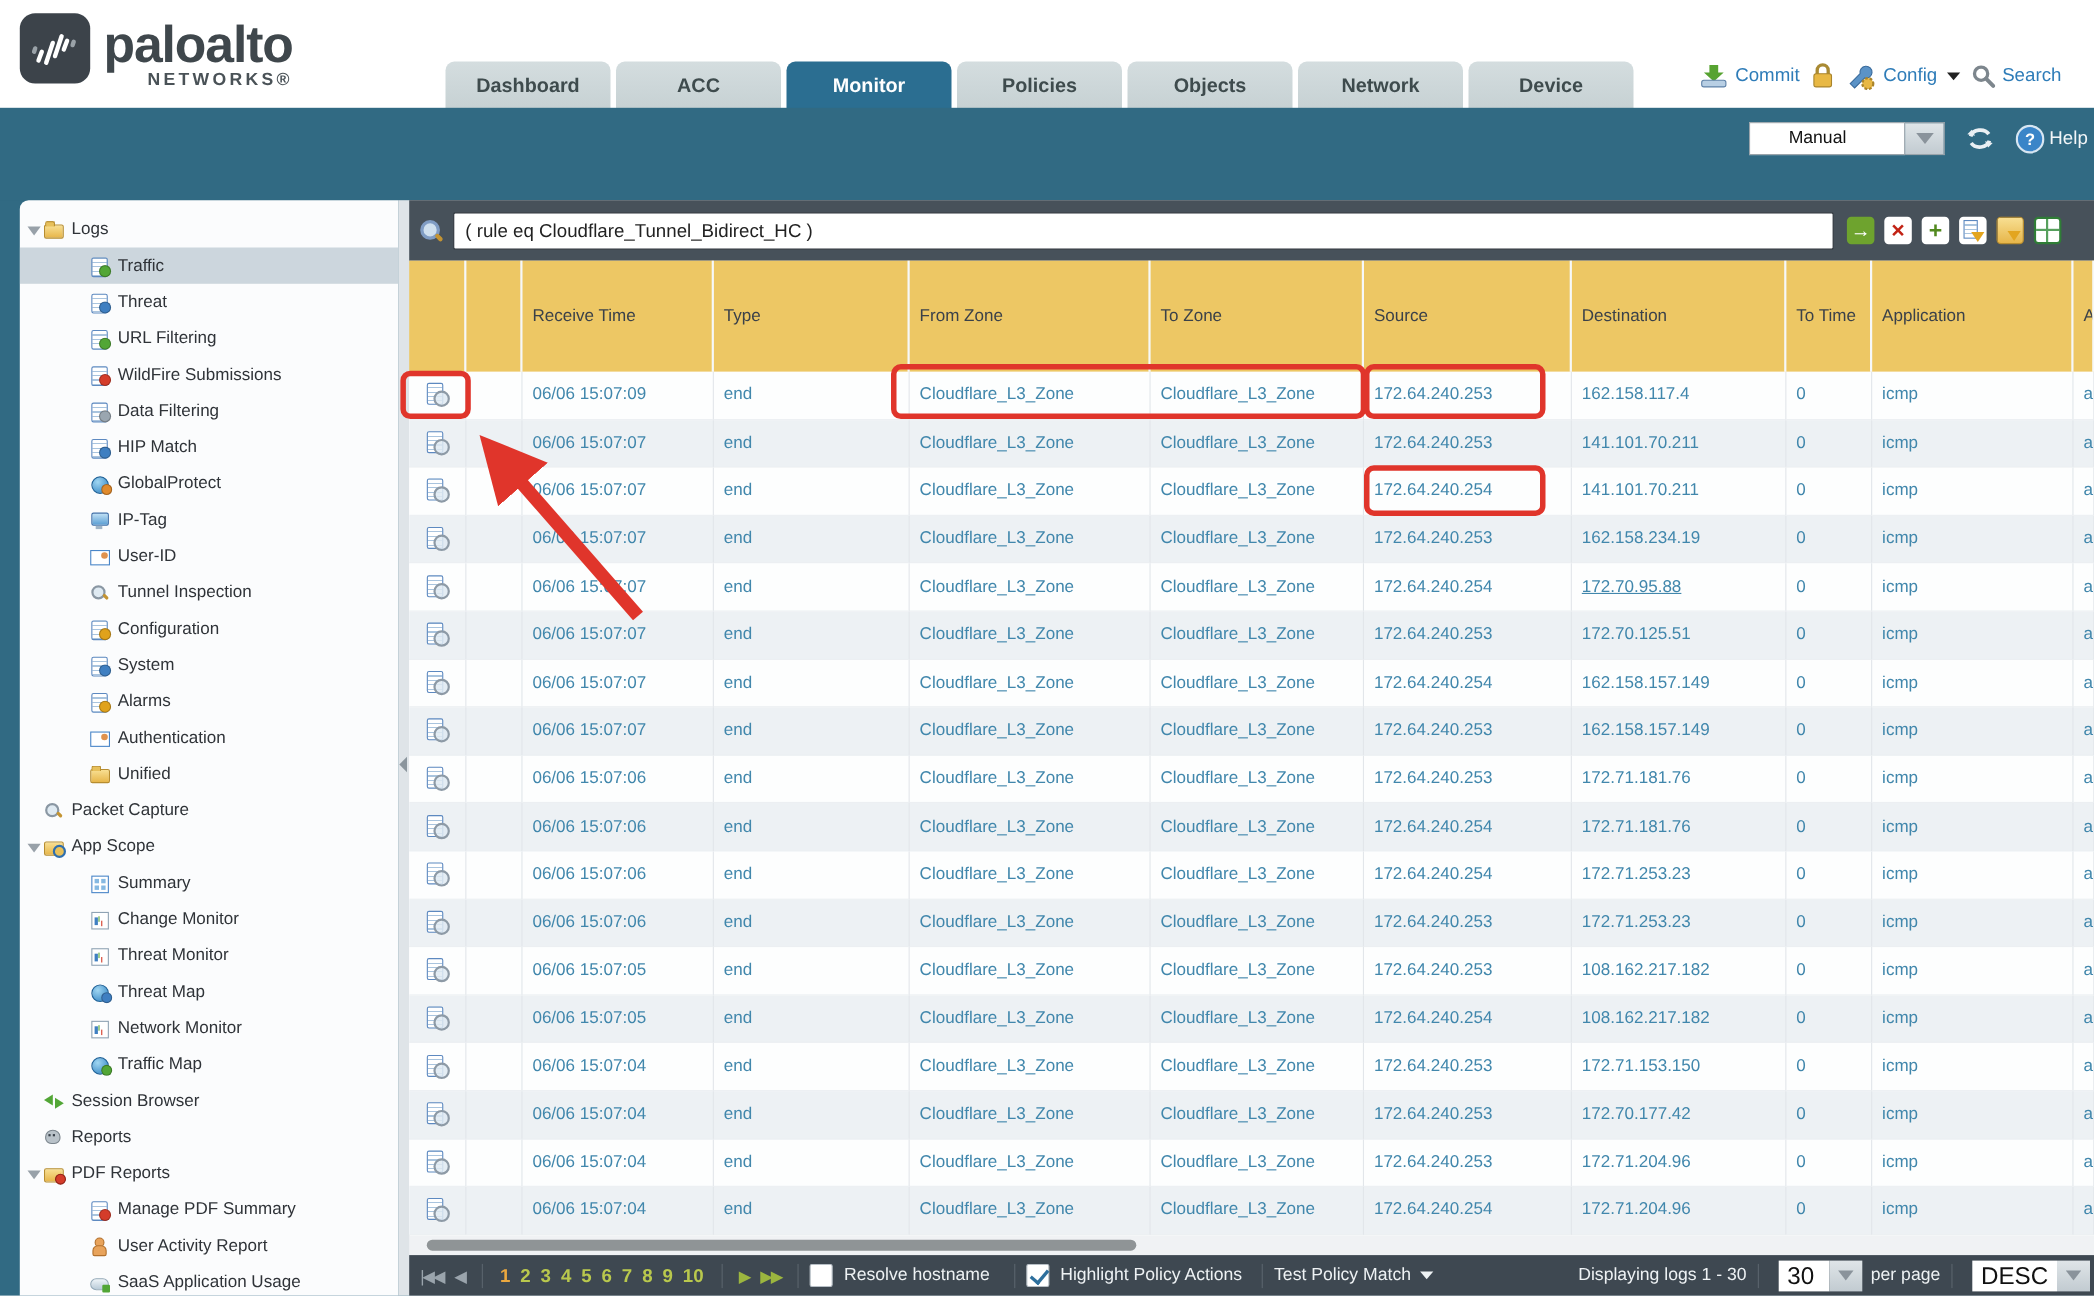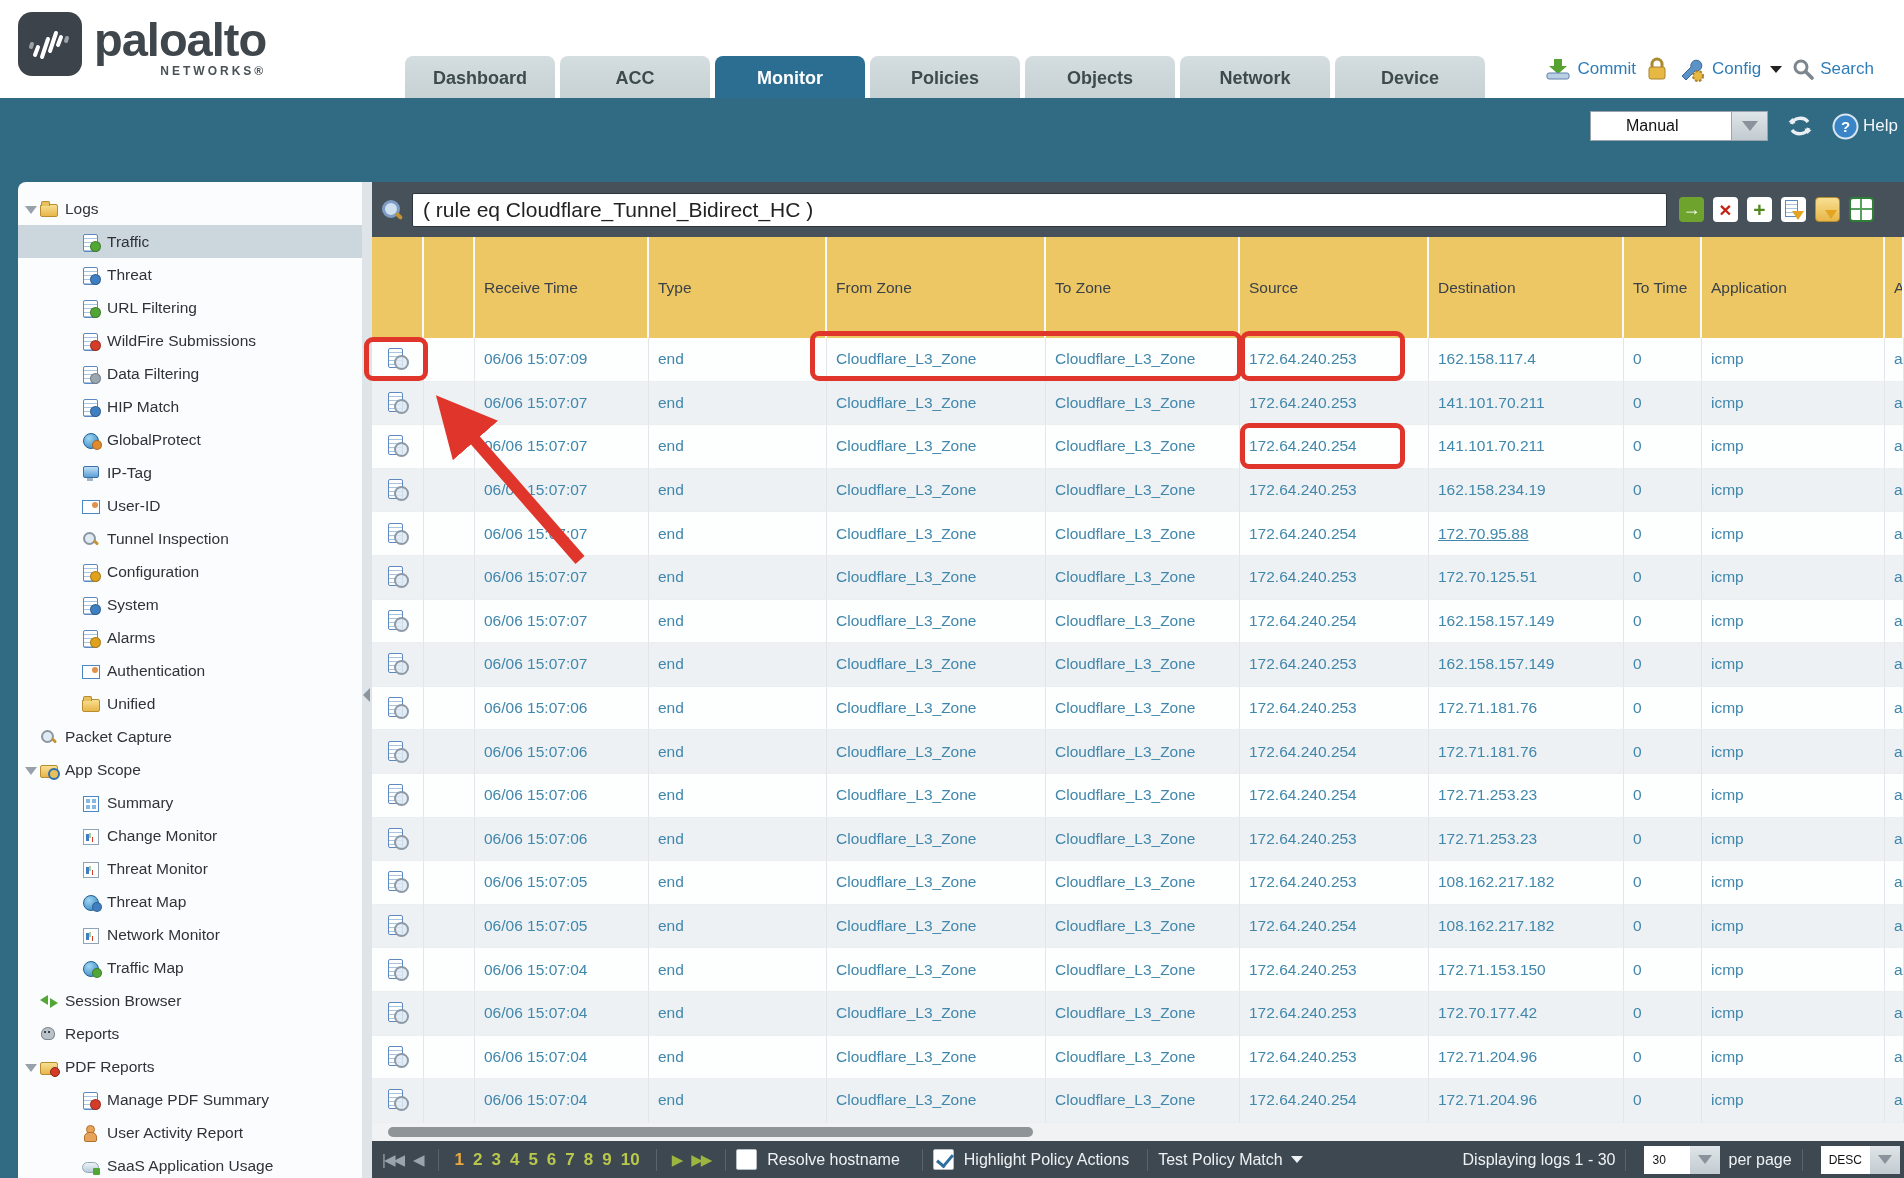--- a/index.html
+++ b/index.html
@@ -5,21 +5,21 @@
   * { margin:0; padding:0; box-sizing:border-box; }
   html,body { width:1904px; height:1178px; overflow:hidden; font-family:"Liberation Sans", sans-serif; background:#fff; }
   #page { position:relative; width:1904px; height:1178px; background:#316a83; }
 
   
   #header { position:absolute; left:0; top:0; width:1904px; height:100px; background:#ffffff; }
   .logo-wrap { position:absolute; left:18px; top:12px; display:flex; align-items:flex-start; }
   .logo-mark { width:64px; height:64px; background:#3c434a; border-radius:14px; display:flex; align-items:center; justify-content:center; }
   .logo-text { margin-left:12px; }
   .logo-name { font-size:47px; font-weight:700; color:#3f474c; letter-spacing:-1px; line-height:56px; }
-  .logo-sub { font-size:12px; font-weight:700; color:#4a5257; letter-spacing:3px; text-align:right; margin-top:-4px; }
+  .logo-sub { font-size:16px; font-weight:700; color:#4a5257; letter-spacing:3px; text-align:right; margin-top:-4px; }
 
   .tabs { position:absolute; left:405px; bottom:0; display:flex; gap:5px; }
   .tab { width:150px; height:44px; background:linear-gradient(#d4dddf,#c6d1d3); border-radius:8px 8px 0 0;
          display:flex; align-items:center; justify-content:center; font-size:18px; font-weight:700; color:#3e4b4d; cursor:default; }
   .tab.active { background:#2b6e91; color:#ffffff; }
 
   .hdr-actions { position:absolute; right:30px; top:56px; display:flex; align-items:center; gap:10px; font-size:17px; color:#2e7cb8; }
   .hdr-item { display:flex; align-items:center; gap:6px; }
   .caret-dn { width:0; height:0; border-left:6px solid transparent; border-right:6px solid transparent; border-top:7px solid #222; margin-left:3px; }
 
@@ -85,21 +85,21 @@
      border-top:7px solid transparent; border-bottom:7px solid transparent; border-right:7px solid #8b959d; }
 
   
   #main { position:absolute; left:372px; top:182px; width:1532px; height:996px; background:#fff; }
 
   .filterbar { position:absolute; left:0; top:0; width:1532px; height:55px; background:#47515a; display:flex; align-items:center; }
   .mag-glyph { width:20px; height:20px; position:relative; flex:none; }
   .mag-glyph::before { content:""; position:absolute; left:0; top:0; width:12px; height:12px; border:3px solid #7f9cc4; border-radius:50%; background:#cfe0ef; }
   .mag-glyph::after { content:""; position:absolute; left:13px; top:14px; width:8px; height:4px; background:#c49433; transform:rotate(45deg); border-radius:2px; }
   .filter-input { margin-left:10px; width:1255px; height:34px; background:#fff; border:1px solid #2e353c; border-radius:2px;
-      font-size:21px; color:#222; padding:0 10px; font-family:"Liberation Sans", sans-serif; }
+      font-size:17px; color:#222; padding:0 10px; font-family:"Liberation Sans", sans-serif; }
   .fbtns { display:flex; align-items:center; margin-left:12px; gap:9px; }
   .fbtn { width:25px; height:25px; border-radius:4px; background:#fff; display:flex; align-items:center; justify-content:center;
       font-size:18px; font-weight:700; cursor:default; position:relative; }
   .fbtn.apply { color:#fff; background:#6ea32e; }
   .fbtn.clear { color:#c22315; font-size:21px; }
   .fbtn.add { color:#52891f; font-size:21px; }
   .fbtn.savef::before { content:""; position:absolute; left:4px; top:3px; width:11px; height:15px; border:1px solid #5d89c0;
       background:repeating-linear-gradient(#fff 0 3px,#a9c4de 3px 4px); }
   .fbtn.savef::after, .fbtn.loadf::after { content:""; position:absolute; right:2px; bottom:2px; width:0; height:0;
       border-left:6px solid transparent; border-right:6px solid transparent; border-top:9px solid #e3a51f; }
@@ -131,21 +131,21 @@
   .pg-arrow { font-size:15px; color:#9aa4ac; margin:0 5px; letter-spacing:-2px; }
   .pg-arrow.green { color:#9cb63f; }
   .pages { display:flex; gap:9px; margin:0 6px; font-size:17px; font-weight:700; }
   .pages span { color:#b9c84d; cursor:pointer; }
   .pages span.cur { color:#eba83f; }
   .cb { width:21px; height:21px; background:#fff; border:1px solid #b7bfc6; border-radius:2px; margin-right:10px; flex:none; position:relative; }
   .cb.checked::after { content:""; position:absolute; left:6px; top:1px; width:7px; height:13px;
       border-right:3.5px solid #2d6f9d; border-bottom:3.5px solid #2d6f9d; transform:rotate(40deg); }
   .bb-caret { width:0; height:0; border-left:6px solid transparent; border-right:6px solid transparent; border-top:7px solid #eef2f4; margin-left:8px; }
   .mini-sel { display:flex; align-items:center; margin:0 8px; }
-  .mini-sel .box { height:28px; background:#fff; color:#111; display:flex; align-items:center; padding:0 8px; font-size:12px; min-width:46px; }
+  .mini-sel .box { height:28px; background:#fff; color:#111; display:flex; align-items:center; padding:0 8px; font-size:22px; min-width:46px; }
   .mini-sel .btn { width:30px; height:28px; background:linear-gradient(#dfe5e8,#c2cbd1); display:flex; align-items:center; justify-content:center; }
   .mini-sel .tri { width:0; height:0; border-left:7px solid transparent; border-right:7px solid transparent; border-top:9px solid #8a939b; }
 
   
   .ann { position:absolute; border:5px solid #e0352b; border-radius:9px; pointer-events:none; z-index:50; }
   #ann-arrow { position:absolute; left:0; top:0; width:1904px; height:1178px; pointer-events:none; z-index:51; }
 </style>
 </head>
 <body>
 

